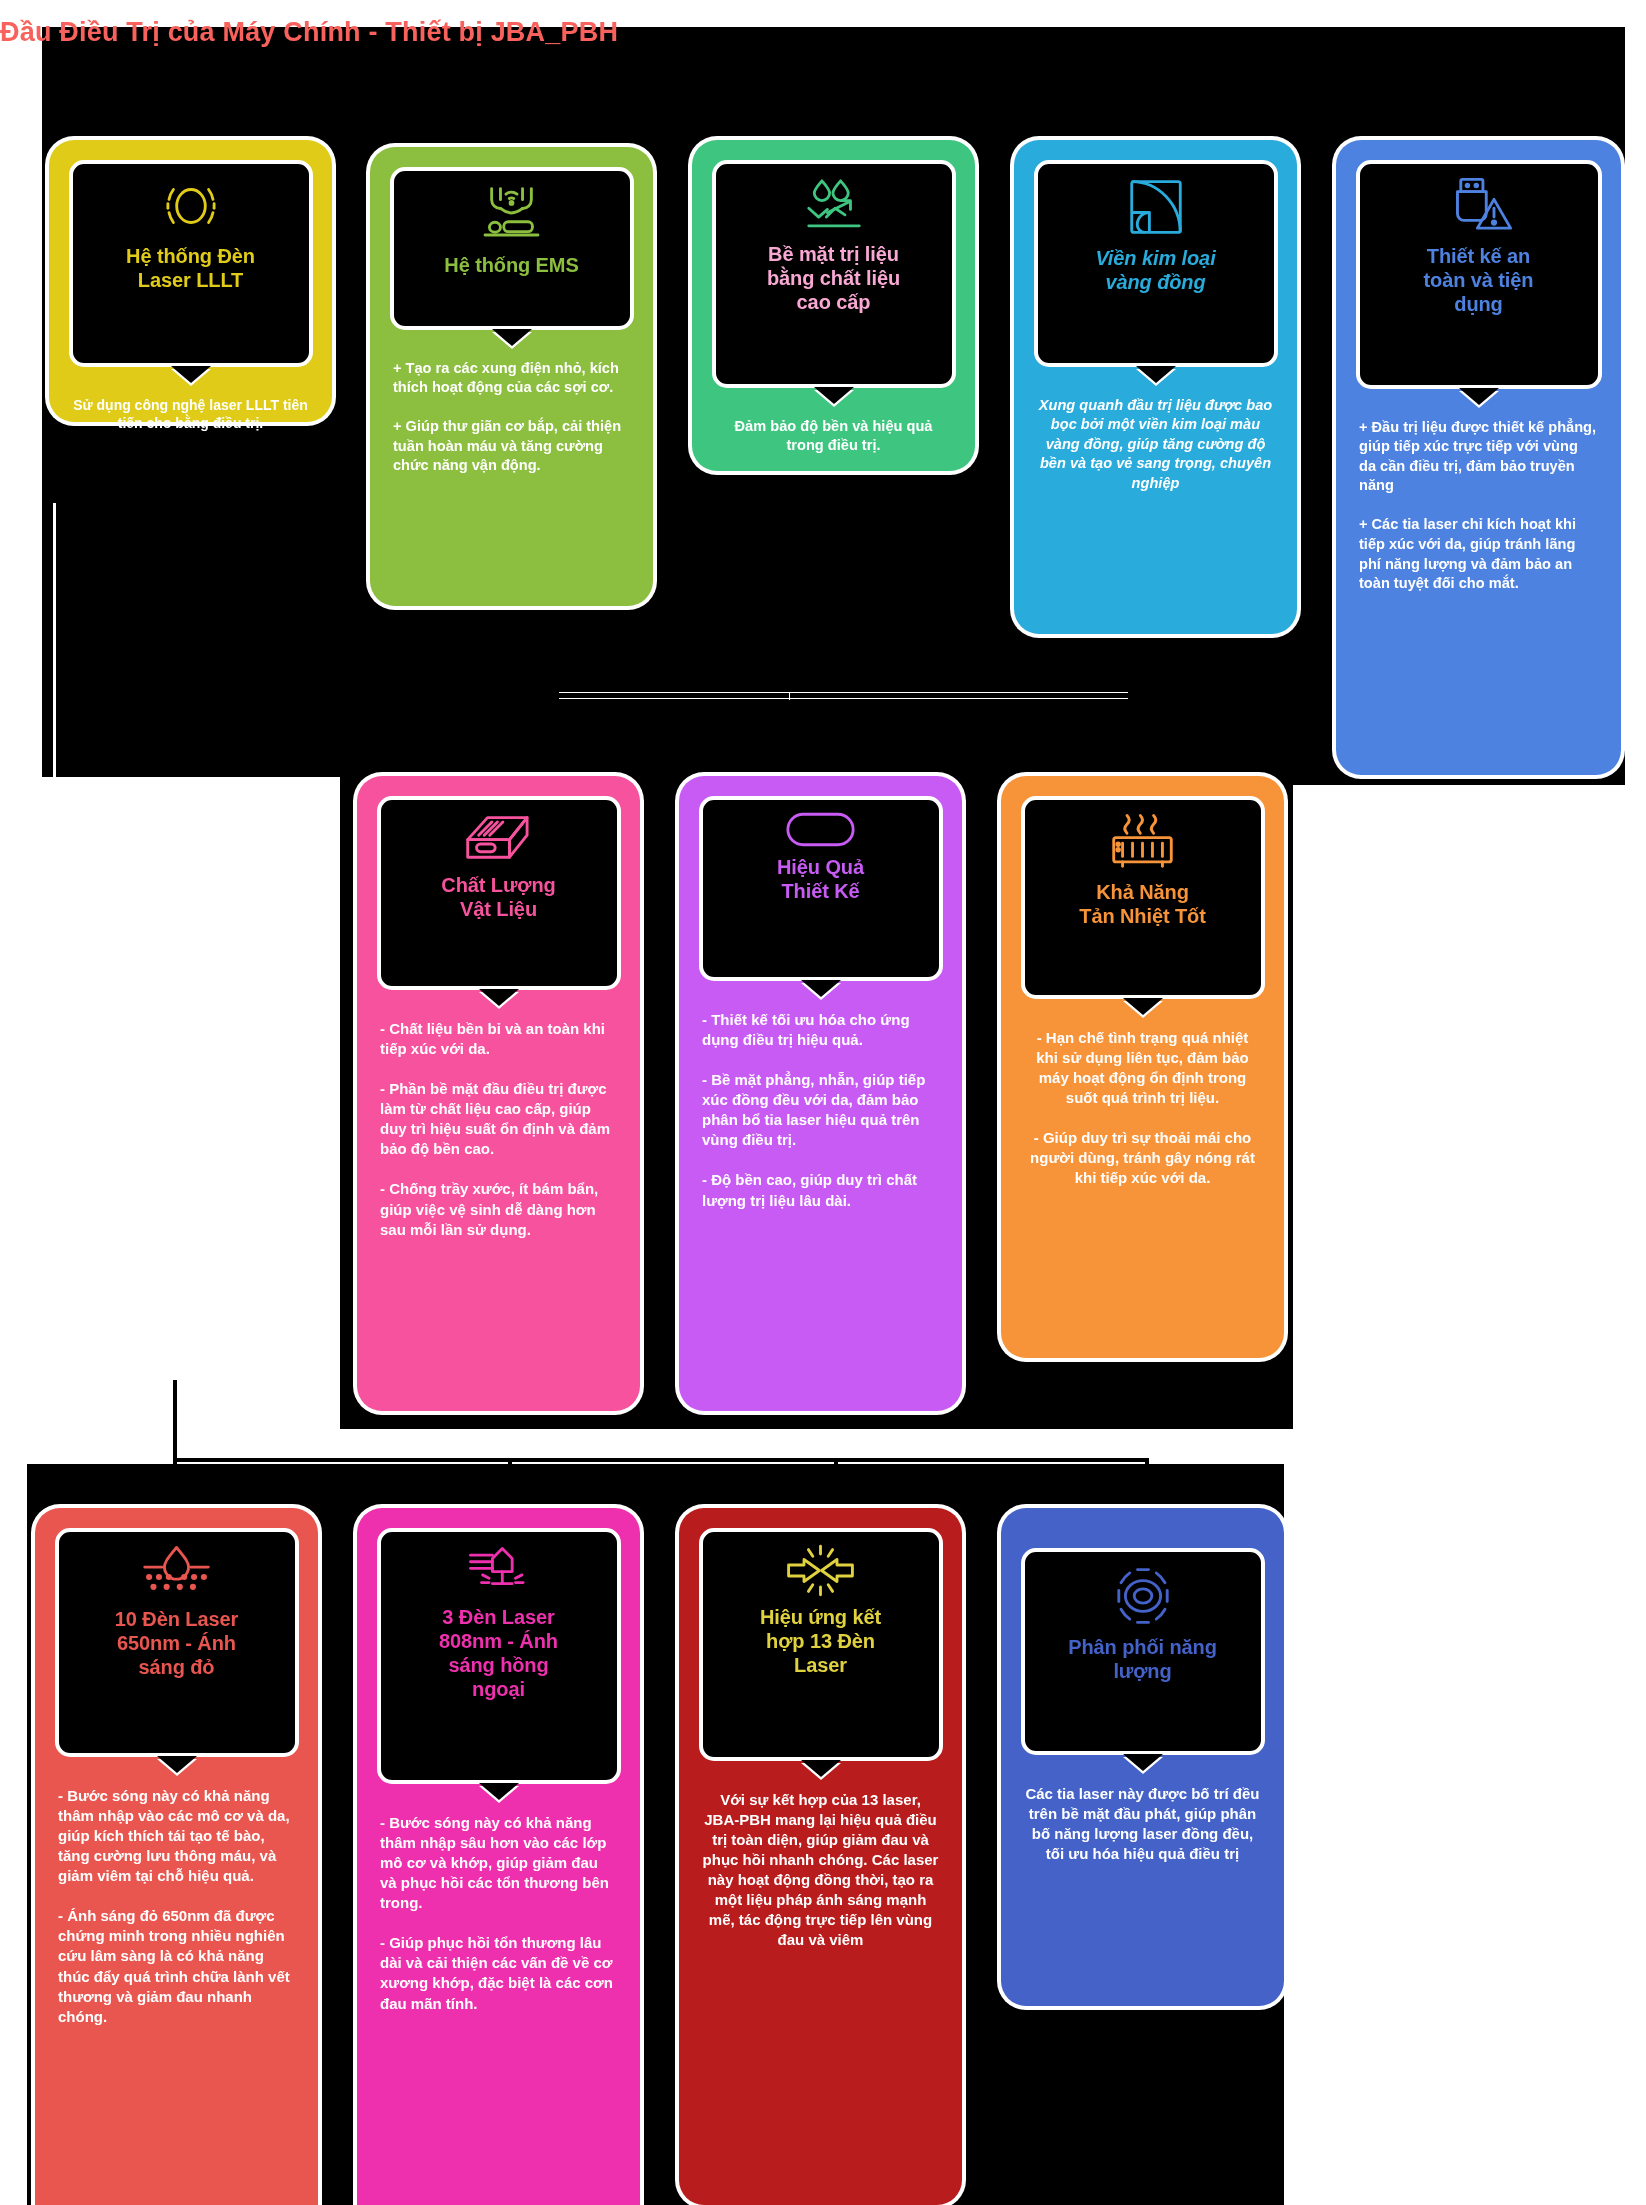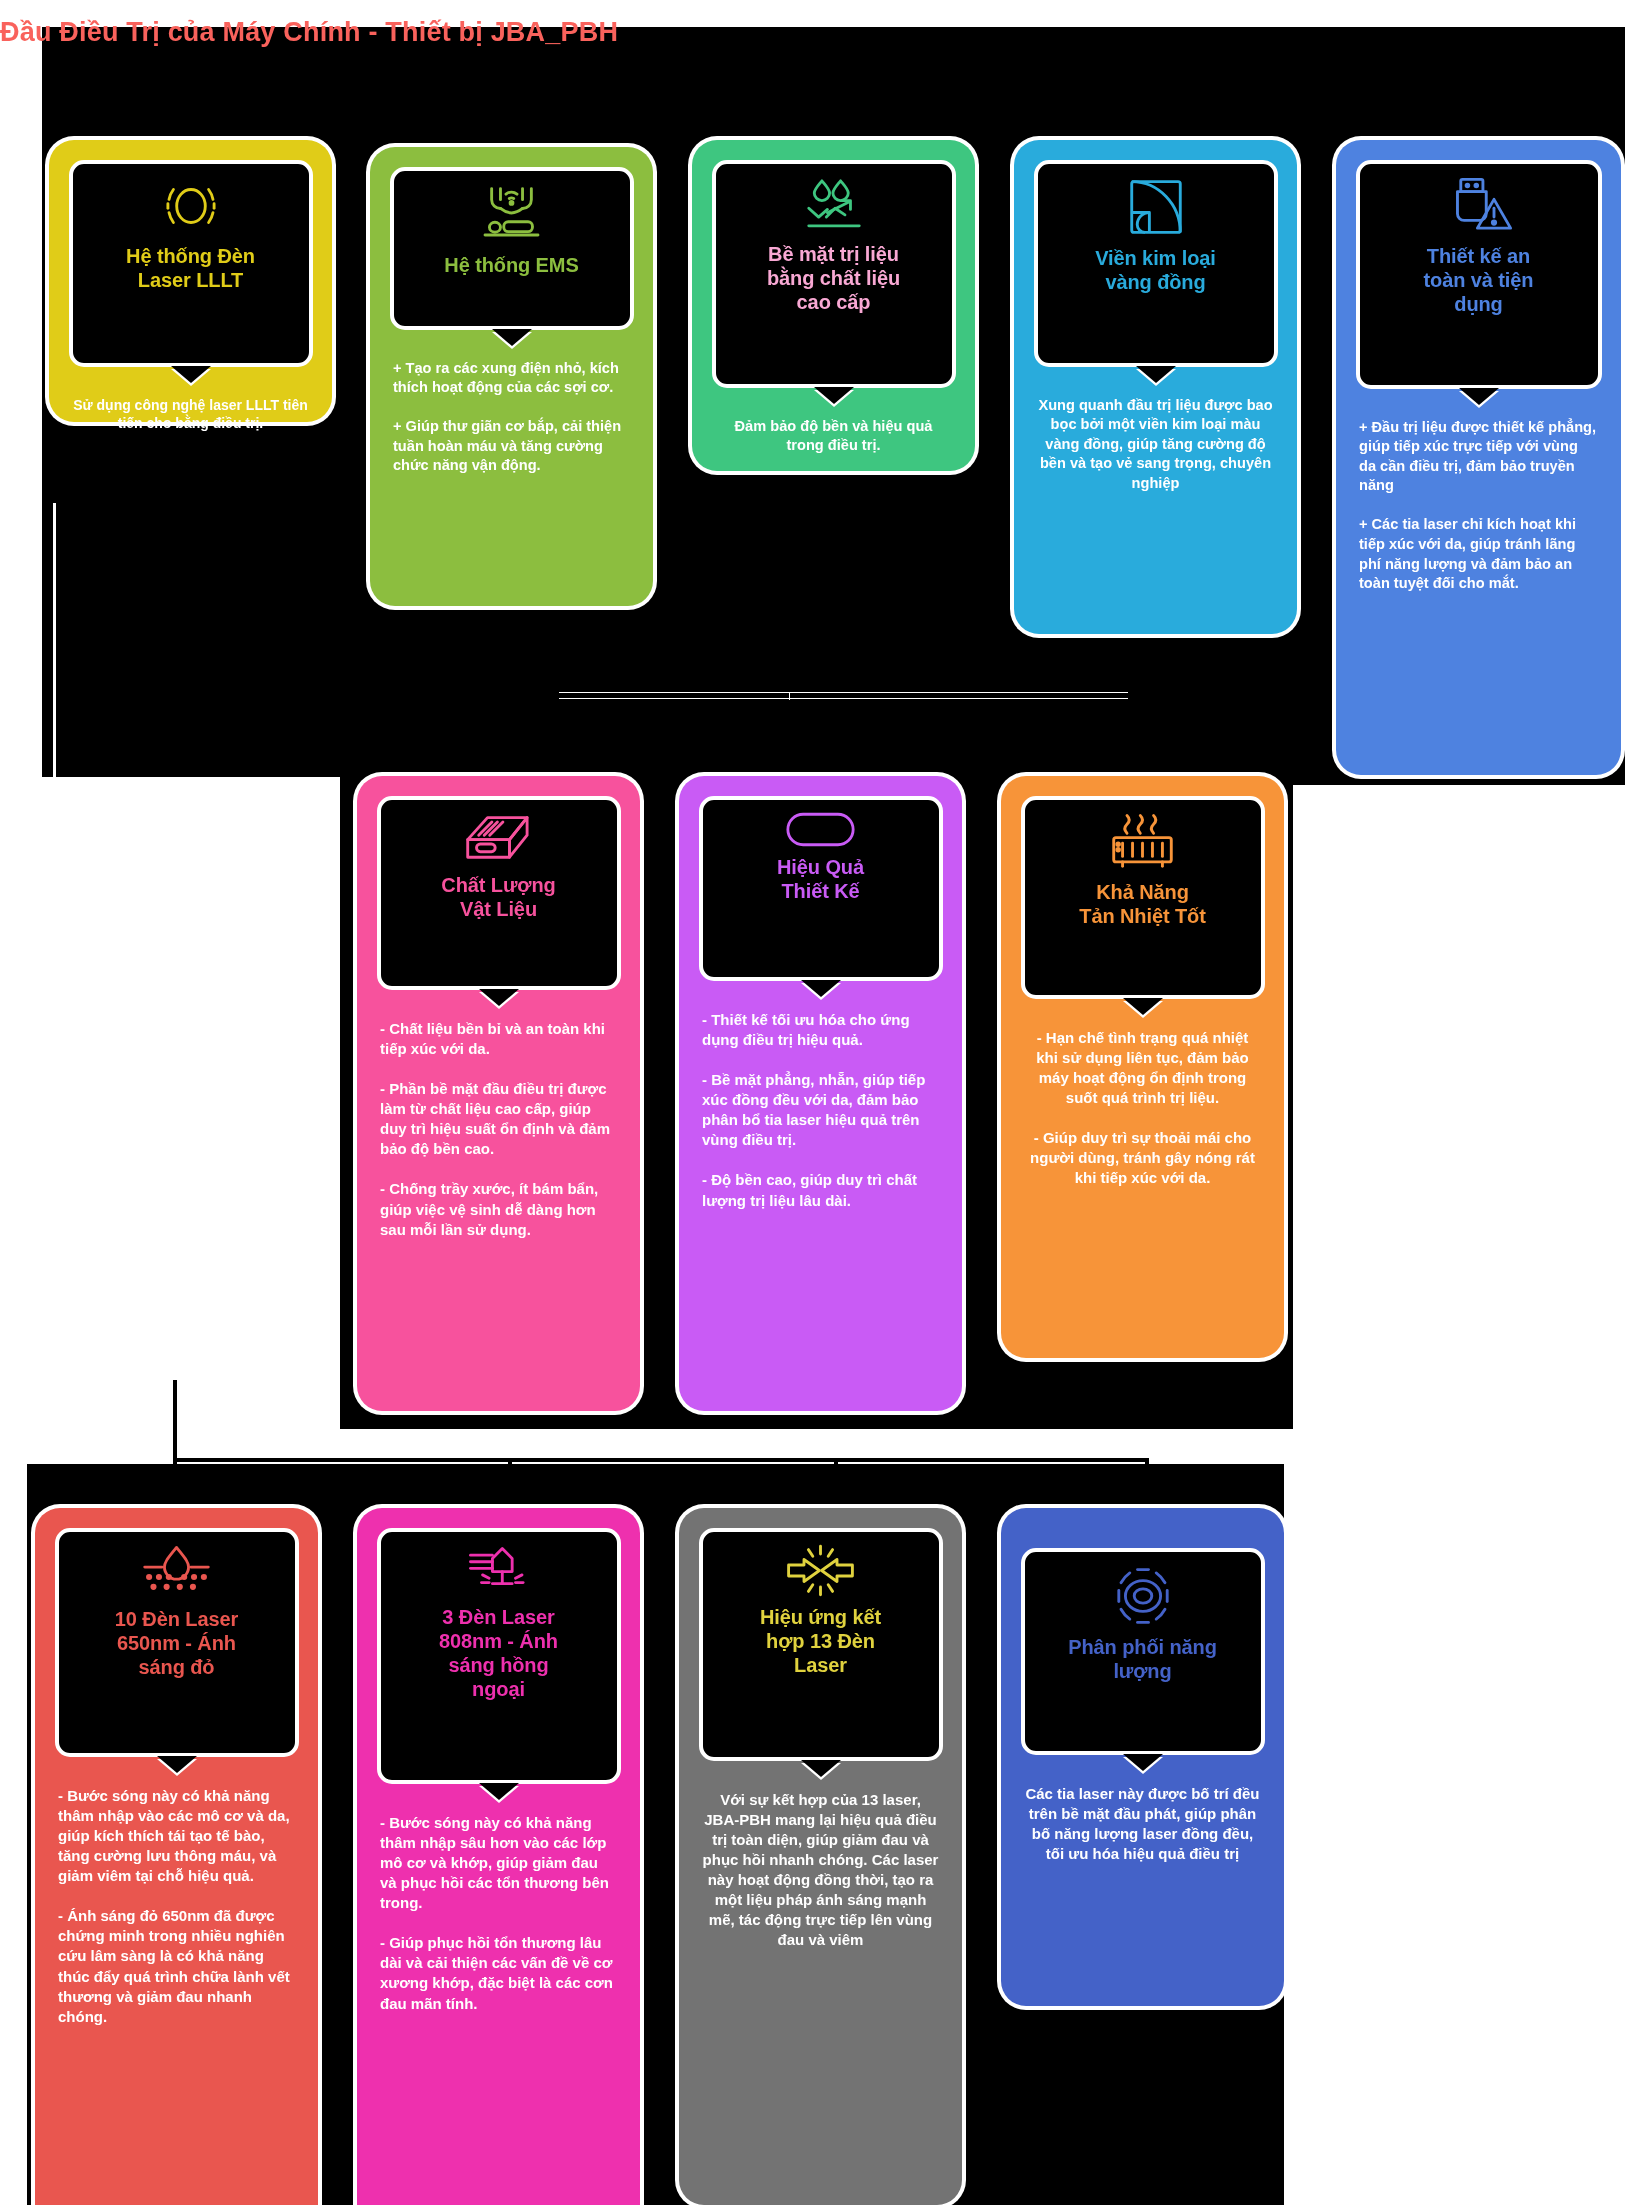--- a/index.html
+++ b/index.html
@@ -148,21 +148,21 @@
       <path d="M25 34 l20 -10"></path>
             <path d="M38 23 h8 v8"></path>
       <path d="M8 46 h46"></path>
           </svg></div>
         <div class="ttl" style="color: #f9a8d4; font-size: 20px;">Bề mặt trị liệu
 bằng chất liệu
 cao cấp</div>
       </div>
       <div class="body c" style="font-size: 14.6px;">Đảm bảo độ bền và hiệu quả trong điều trị.</div>
     </div>
-    <div class="card" style="left: 1014px; top: 140px; width: 283px; height: 494px; background: rgb(41, 171, 220);">
+    <div class="card" style="left: 1014px; top: 140px; width: 283px; height: 494px; background: rgb(41, 171, 220); font-style: italic;">
       <div class="head" style="min-height: 178px;">
         <div class="ico"><svg width="64" height="64" viewBox="0 0 58 58" fill="none" stroke="#29ABDC" stroke-width="2.6" stroke-linejoin="round">
       <rect x="7" y="6" width="44" height="46" rx="2"></rect>
       <path d="M51 52 A44 46 0 0 0 7 6"></path>
       <path d="M7 34 h16 v18"></path>
       <path d="M23 34 A11 11 0 0 0 12 45 a7 7 0 0 0 7 7"></path>
           </svg></div>
         <div class="ttl" style="color: rgb(41, 171, 220); font-size: 20px;">Viền kim loại
 vàng đồng</div>
       </div>
@@ -286,21 +286,21 @@
           </svg></div>
         <div class="ttl" style="color: rgb(238, 48, 174); font-size: 20px;">3 Đèn Laser
 808nm - Ánh
 sáng hồng
 ngoại</div>
       </div>
       <div class="body l" style="font-size: 15px;">- Bước sóng này có khả năng thâm nhập sâu hơn vào các lớp mô cơ và khớp, giúp giảm đau và phục hồi các tổn thương bên trong.
 
 - Giúp phục hồi tổn thương lâu dài và cải thiện các vấn đề về cơ xương khớp, đặc biệt là các cơn đau mãn tính.</div>
     </div>
-    <div class="card" style="left: 679px; top: 1508px; width: 283px; height: 697px; background: #737373;">
+    <div class="card" style="left: 679px; top: 1508px; width: 283px; height: 697px; background: #b91c1c;">
       <div class="head" style="min-height: 204px;">
         <div class="ico"><svg width="73" height="55" viewBox="0 0 66 50" fill="none" stroke="#E0D23E" stroke-width="2.6" stroke-linecap="round" stroke-linejoin="round">
       <path d="M4 20 h14 v-5 l14 10 l-14 10 v-5 H4 z"></path>
       <path d="M62 20 h-14 v-5 l-14 10 l14 10 v-5 h14 z"></path>
       <path d="M33 3 v7"></path>
             <path d="M33 40 v7"></path>
       <path d="M22 6 l4 6"></path>
             <path d="M44 6 l-4 6"></path>
       <path d="M22 44 l4 -6"></path>
             <path d="M44 44 l-4 -6"></path>

